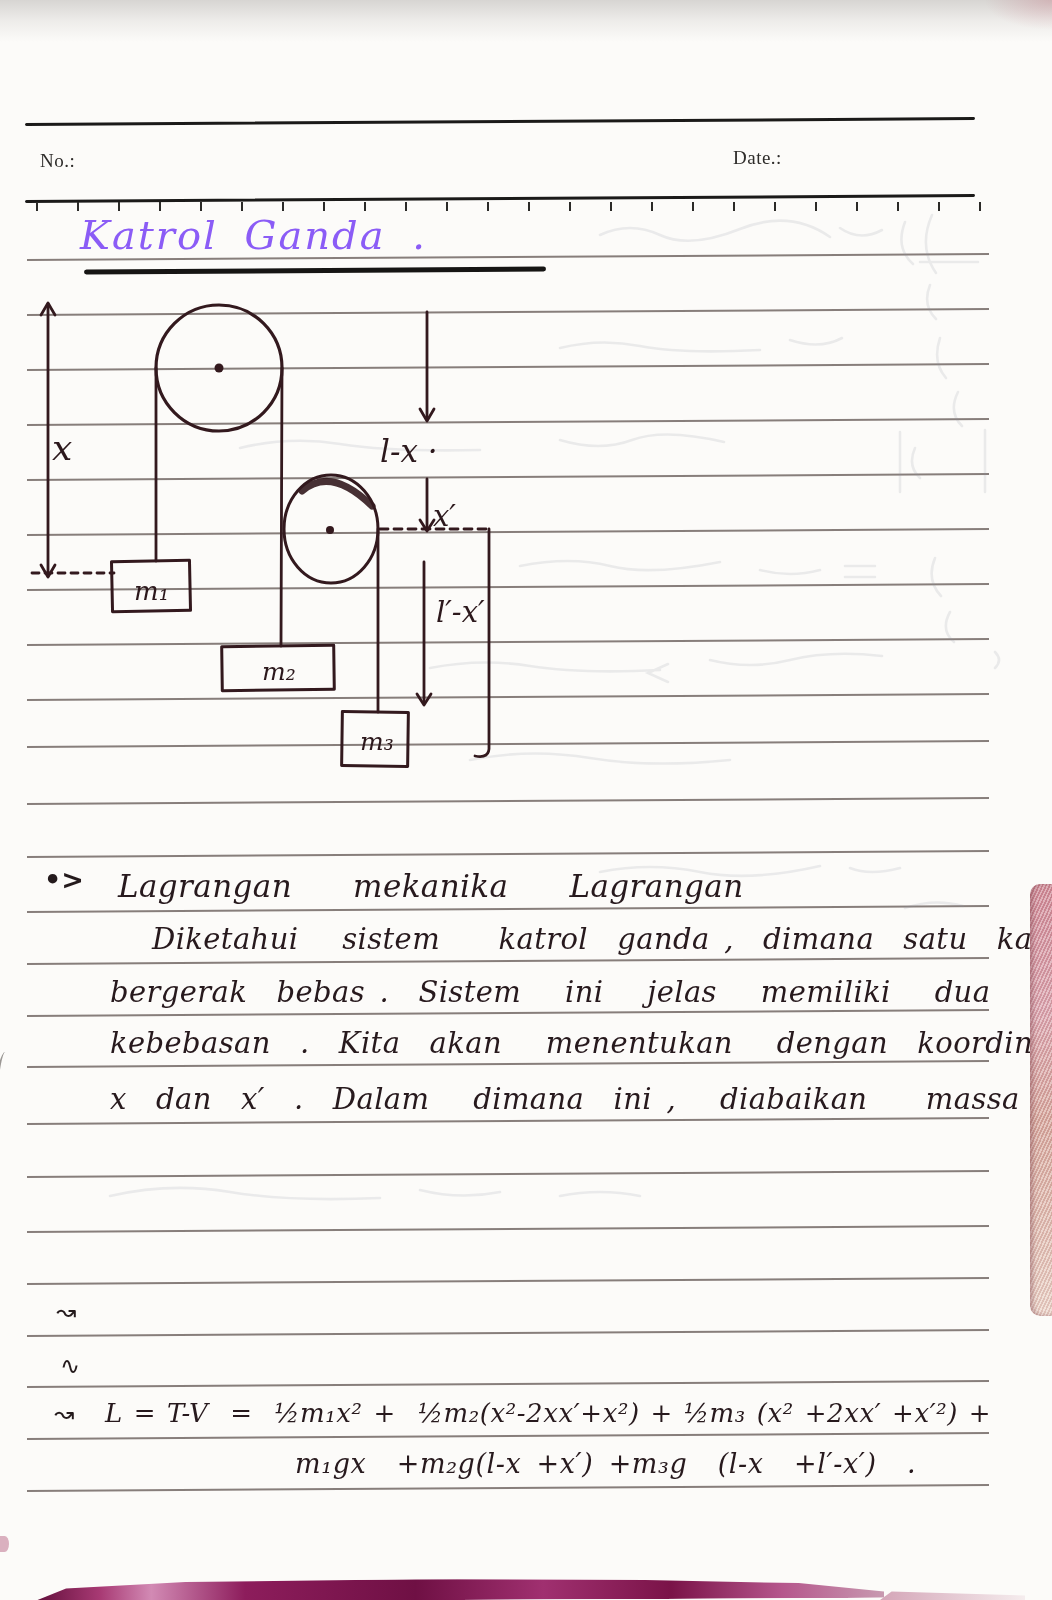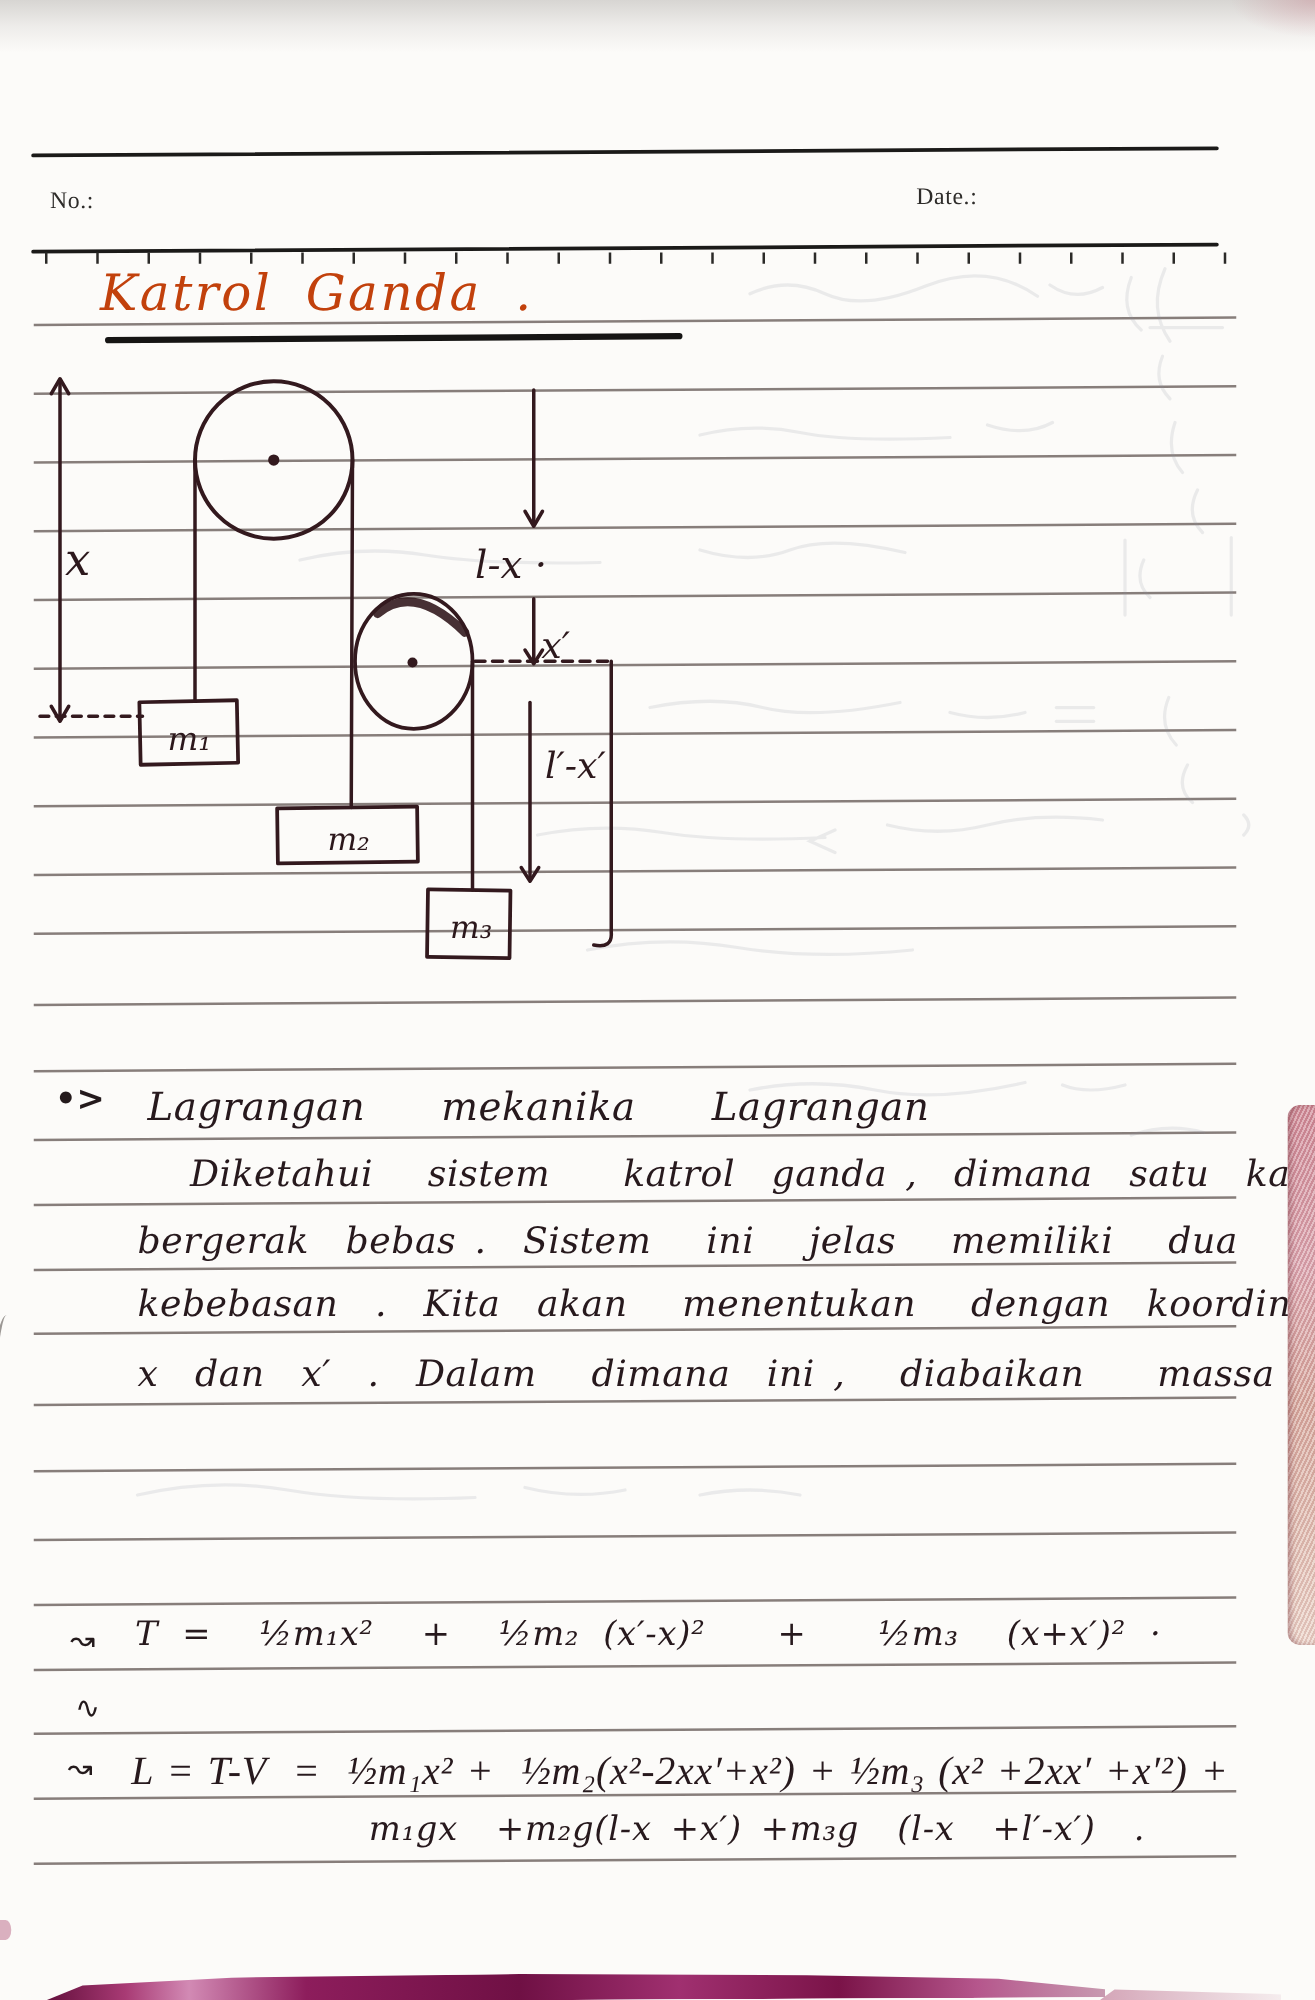--- a/index.html
+++ b/index.html
@@ -20,21 +20,21 @@
   
   .rule { position:absolute; left:27px; width:962px; height:2px;
     background: rgba(74,61,57,.66); transform: rotate(-0.35deg); }
   .thick { position:absolute; left:25px; width:950px; height:3.4px; background:#1b1a19;
     border-radius:2px; transform: rotate(-0.35deg); }
   .tick { position:absolute; top:202px; width:1.8px; height:9px; background:#2b2a28; }
 
   .print { font-family:"Liberation Serif", serif; color:#2e2c2a; font-size:19px; letter-spacing:.5px; }
 
   .hand { font-family:"DejaVu Serif", serif; font-style: italic; color:#27191d; white-space:pre; }
-  .title { left:80px; top:212px; font-size:40px; letter-spacing:2px; word-spacing:12px; color:#c2410c; }
+  .title { left:80px; top:212px; font-size:40px; letter-spacing:2px; word-spacing:12px; color:#8b5cf6; }
   .title-underline { left:84px; top:268px; width:462px; height:4.6px; background:#161514;
     border-radius:3px; transform: rotate(-0.4deg); }
 
   .bullet { left:44px; top:864px; font-family:"DejaVu Sans", sans-serif; font-weight:bold;
     font-size:27px; color:#241a1c; }
 
   .pline { font-size:29px; letter-spacing:.4px; word-spacing:5px; }
   .p0 { left:118px; top:868px; font-size:31px; }
   .p1 { left:152px; top:922px; }
   .p2 { left:110px; top:975px; }
@@ -43,21 +43,21 @@
   .p5 { left:110px; top:1136px; }
   .p6 { left:110px; top:1190px; }
 
   .eqm { font-family:"DejaVu Sans", sans-serif; font-size:24px; color:#241a1c; }
   .m0 { left:56px;  top:1298px; }
   .m1 { left:60px;  top:1352px; }
   .m2 { left:54px;  top:1400px; }
   .eq { font-size:27px; letter-spacing:.6px; }
   .e0 { left:108px; top:1292px; word-spacing:10px; }
   .e1 { left:112px; top:1348px; word-spacing:13px; }
-  .e2 { left:105px; top:1398px; font-size:32px; word-spacing:2px;font-family:Liberation Serif, serif; }
+  .e2 { left:105px; top:1398px; font-size:26px; word-spacing:2px; }
   .e3 { left:295px; top:1448px; word-spacing:6px; }
 
   .diagram { left:30px; top:288px; }
   .dlabel { font-family:"DejaVu Serif", serif; font-style: italic; fill:#2c181c; }
 
   .bleed-svg { left:0; top:0; pointer-events:none; }
 
   .bottom-band { left:32px; top:1579px; width:852px; height:21px;
     background: linear-gradient(90deg,#5e0c38 0%,#a83a74 8%,#d28ab4 14%,#8d1d5c 25%,#6f1044 45%,#a03070 60%,#7a1348 75%,#b5568c 88%,#c89ab0 100%);
     clip-path: polygon(0% 100%, 4% 35%, 18% 8%, 45% 0%, 72% 10%, 90% 28%, 100% 70%, 100% 100%);
@@ -208,21 +208,20 @@
   </svg>
 
   <div class="abs bullet">•&gt;</div>
   <div class="abs hand pline p0">Lagrangan    mekanika    Lagrangan</div>
   <div class="abs hand pline p1">Diketahui   sistem    katrol  ganda ,  dimana  satu  katrol</div>
   <div class="abs hand pline p2">bergerak  bebas .  Sistem   ini   jelas   memiliki   dua   derajat</div>
   <div class="abs hand pline p3">kebebasan  .  Kita  akan   menentukan   dengan  koordinat</div>
   <div class="abs hand pline p4">x  dan  x′  .  Dalam   dimana  ini ,   diabaikan    massa</div>
 
   <div class="abs eqm m0">↝</div>
-  <div class="abs hand eq e0">T =  ½m₁x²  +  ½m₂ (x′-x)²   +   ½m₃  (x+x′)² ·</div>
   <div class="abs eqm m1">∿</div>
   <div class="abs eqm m2">↝</div>
   <div class="abs hand eq e2">L = T-V  =  ½m₁x² +  ½m₂(x²-2xx′+x²) + ½m₃ (x² +2xx′ +x′²) +</div>
   <div class="abs hand eq e3">m₁gx  +m₂g(l-x +x′) +m₃g  (l-x  +l′-x′)  .</div>
 
   <div class="abs bottom-band"></div>
   <div class="abs bottom-band2"></div>
   <div class="abs right-strip"></div>
 
 </div>

